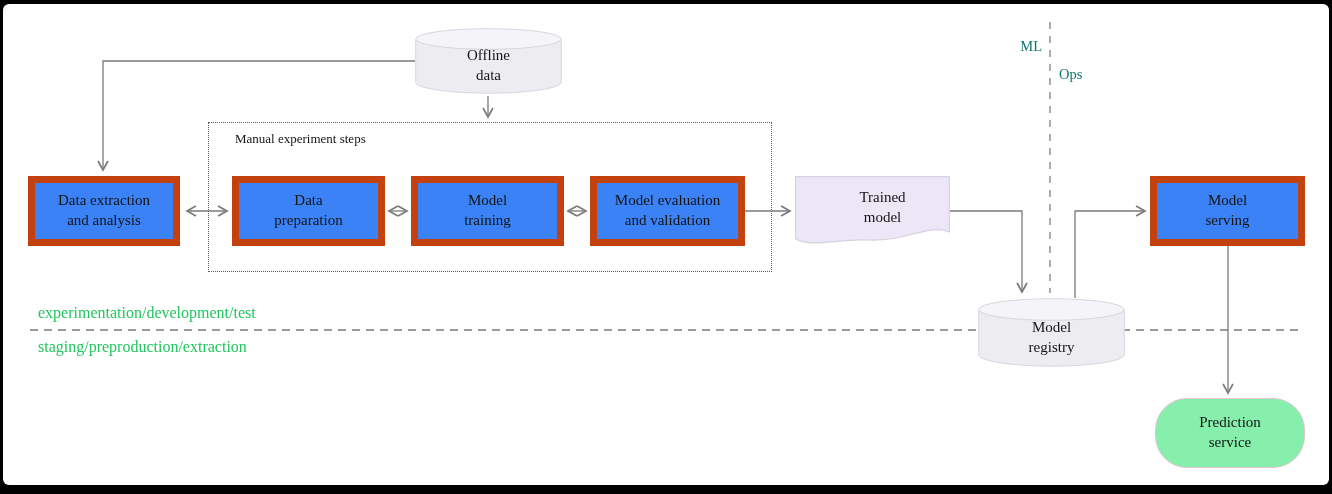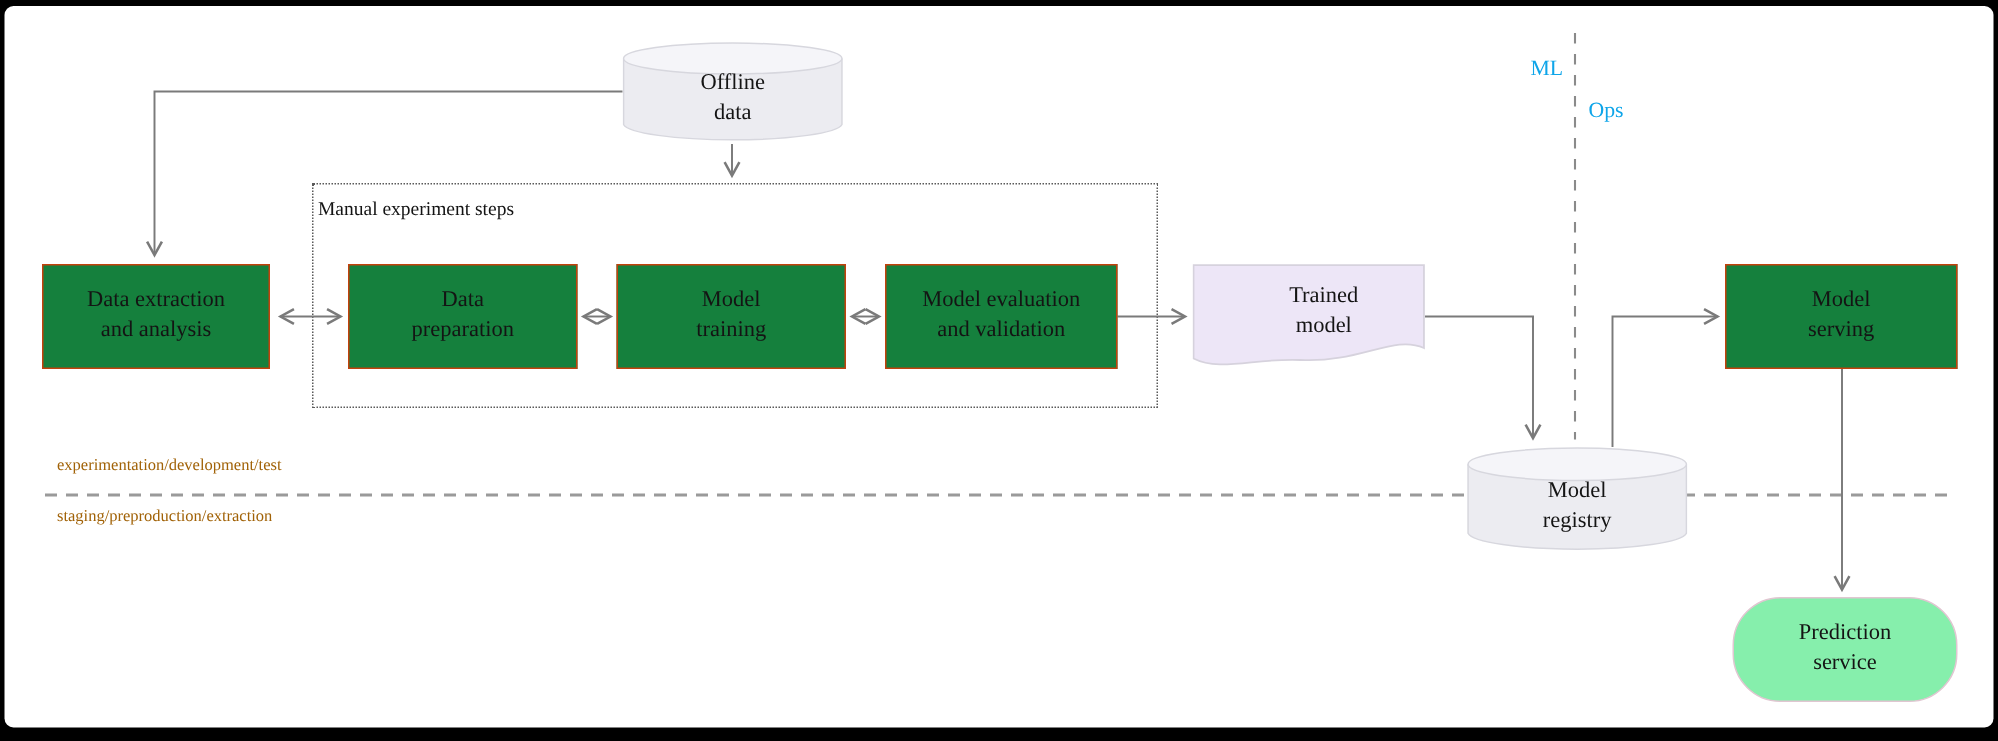--- a/index.html
+++ b/index.html
@@ -11,39 +11,39 @@
     position:absolute;left:3px;top:4px;width:1326px;height:481px;
     background:#ffffff;border-radius:6px;
   }
   svg.connectors{position:absolute;left:0;top:0;z-index:2;}
   .node{
     position:absolute;z-index:3;display:flex;align-items:center;justify-content:center;
     text-align:center;color:#141414;font-size:15px;line-height:1.32;
   }
   .label{white-space:pre-line;}
   .process{
-    background:#15803d;border:1px solid #c2410c;box-sizing:border-box;
+    background:#3b82f6;border:7px solid #c2410c;box-sizing:border-box;
   }
   .service{
     background:#86efac;border:1px solid #e0c6d1;border-radius:32px;box-sizing:border-box;
   }
   .cylinder{flex-direction:column;}
   .cylinder .shape{position:absolute;left:0;top:0;}
   .cylinder .label{position:relative;z-index:1;padding-top:9px;}
   .document .shape{position:absolute;left:0;top:0;}
   .document .label{position:relative;z-index:1;padding-bottom:10px;}
   .groupbox{
     position:absolute;z-index:1;border:1.4px dotted #5a5a5a;box-sizing:border-box;
     font-size:13px;color:#141414;
   }
-  .groupbox .label{position:absolute;left:3px;top:8px;white-space:nowrap;}
+  .groupbox .label{position:absolute;left:26px;top:8px;white-space:nowrap;}
   .floating-label{
-    position:absolute;z-index:3;font-size:14.5px;color:#0ea5e9;white-space:nowrap;
+    position:absolute;z-index:3;font-size:14.5px;color:#0f766e;white-space:nowrap;
   }
-  .lane-label{position:absolute;z-index:3;font-size:11px;color:#a16207;white-space:nowrap;}
+  .lane-label{position:absolute;z-index:3;font-size:16px;color:#22c55e;white-space:nowrap;}
 </style>
 </head>
 <body>
 
 <div class="frame">
   <div class="canvas"></div>
 
   <svg class="connectors" width="1332" height="494" viewBox="0 0 1332 494">
     <defs>
       <marker id="arrow" viewBox="0 0 10 10" refX="8.4" refY="5" markerWidth="10" markerHeight="10" orient="auto-start-reverse">

